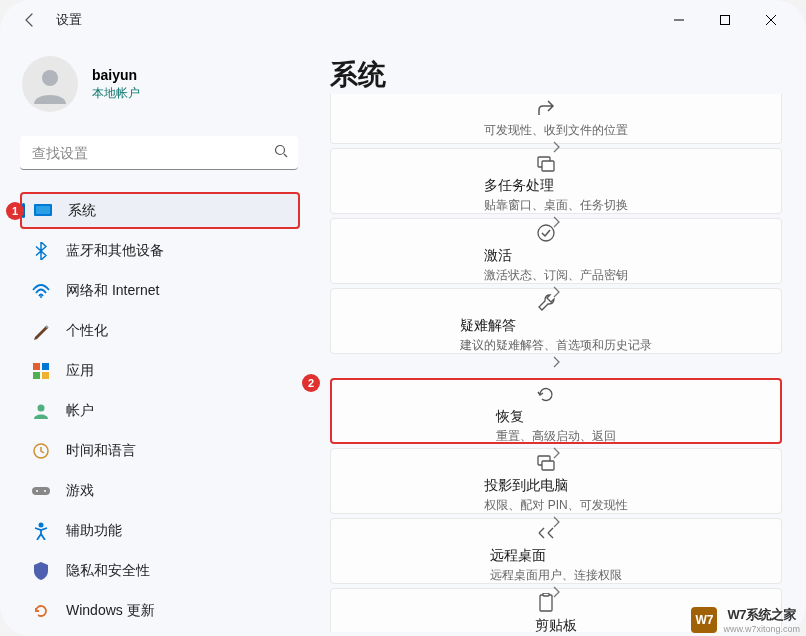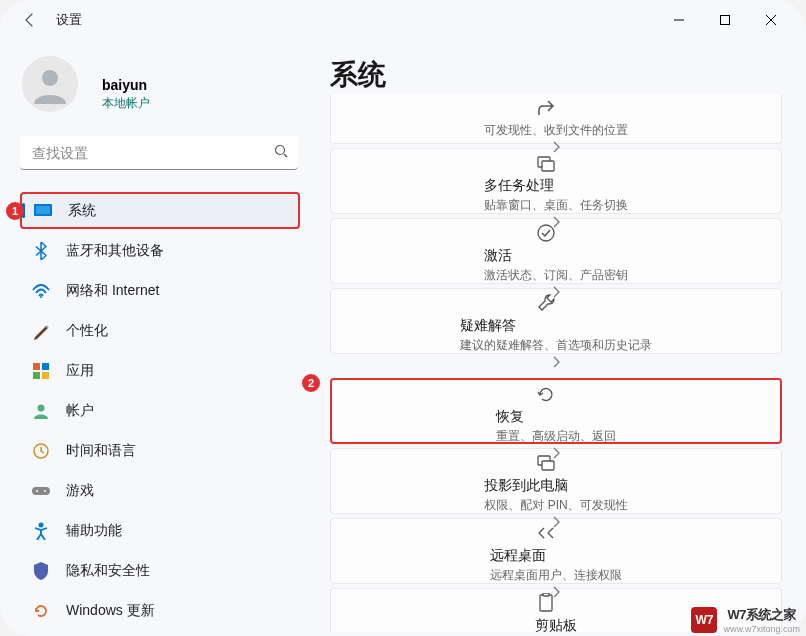--- a/index.html
+++ b/index.html
@@ -6,21 +6,21 @@
     body { width: 806px; height: 636px; background: #f3f3f3; overflow: hidden; position: relative; }
     .window { width: 100%; height: 100%; background: #f6f8fc; position: relative; border-radius: 31px; }
     .titlebar { height: 40px; display: flex; align-items: center; justify-content: space-between; padding: 0 12px 0 20px; }
     .titlebar-left { display: flex; align-items: center; gap: 16px; }
     .back-btn { width: 20px; height: 20px; display: flex; align-items: center; justify-content: center; color: #555; cursor: pointer; }
     .app-title { font-size: 13px; color: #222; }
     .win-controls { display: flex; gap: 0; }
     .win-btn { width: 46px; height: 32px; display: flex; align-items: center; justify-content: center; color: #222; }
     .content { display: flex; height: calc(100% - 40px); }
     .sidebar { width: 310px; padding: 16px 10px 0 20px; overflow: hidden; }
-    .profile { display: flex; align-items: flex-end; gap: 24px; margin-bottom: 24px; padding-left: 2px; }
+    .profile { display: flex; align-items: center; gap: 14px; margin-bottom: 24px; padding-left: 2px; }
     .avatar { width: 56px; height: 56px; border-radius: 50%; background: #e8e8e8; display: flex; align-items: center; justify-content: center; }
     .avatar svg { fill: #b0b5bc; }
     .profile-info { display: flex; flex-direction: column; }
     .profile-name { font-size: 14px; font-weight: 600; color: #000; }
     .profile-sub { font-size: 12px; color: #0f766e; margin-top: 2px; }
     .search-box { position: relative; margin-bottom: 22px; width: 278px; }
     .search-input { width: 100%; height: 34px; border: none; border-bottom: 1px solid #888; background: #fff; border-radius: 4px; padding: 0 36px 0 12px; font-size: 14px; outline: none; }
     .search-input::placeholder { color: #888; }
     .search-icon { position: absolute; right: 10px; top: 50%; transform: translateY(-50%); color: #555; }
     .nav-list { display: flex; flex-direction: column; gap: 3px; }
@@ -36,21 +36,21 @@
     .card-text { flex: 1; display: flex; flex-direction: column; gap: 2px; }
     .card-title { font-size: 14px; color: #1a1a1a; }
     .card-sub { font-size: 12px; color: #666; }
     .card-chevron { color: #777; }
     .nav-item.highlighted { border: 2.5px solid #e03030; }
     .card.highlighted { border: 2.5px solid #e03030; margin-top: 24px; }
     .badge { position: absolute; width: 18px; height: 18px; border-radius: 50%; background: #e03030; color: #fff; font-size: 11px; display: flex; align-items: center; justify-content: center; font-weight: 600; z-index: 10; }
     .badge-1 { left: 6px; top: 202px; }
     .badge-2 { left: 302px; top: 374px; }
     .watermark { position: absolute; right: 6px; bottom: 2px; display: flex; align-items: center; gap: 6px; }
-    .wm-logo { width: 26px; height: 26px; background: #b91c1c; border-radius: 4px; display: flex; align-items: center; justify-content: center; color: #fff; font-weight: 700; font-size: 12px; }
+    .wm-logo { width: 26px; height: 26px; background: #a16207; border-radius: 4px; display: flex; align-items: center; justify-content: center; color: #fff; font-weight: 700; font-size: 12px; }
     .wm-text { display: flex; flex-direction: column; align-items: center; }
     .wm-main { font-size: 13px; font-weight: 700; color: #333; letter-spacing: -0.5px; }
     .wm-url { font-size: 9px; color: #999; }
   </style>
 </head>
 <body>
 
 <div class="window">
   <div class="titlebar">
     <div class="titlebar-left">

